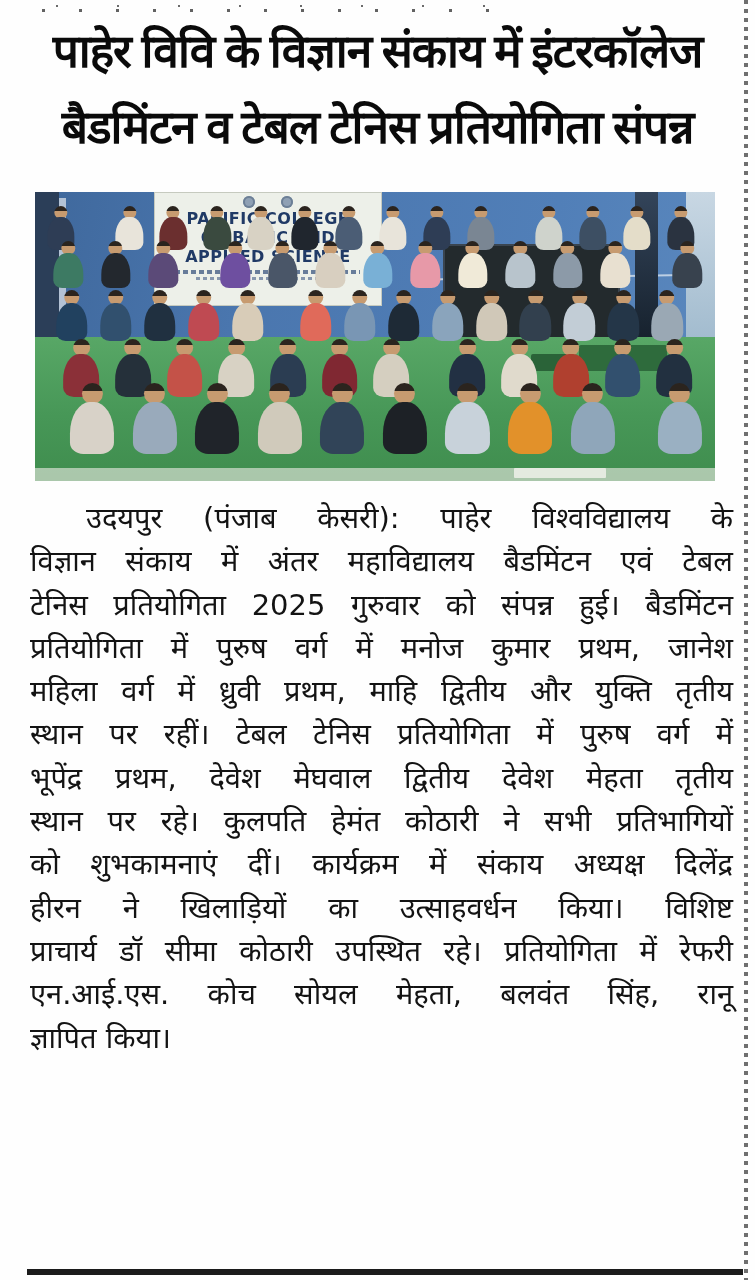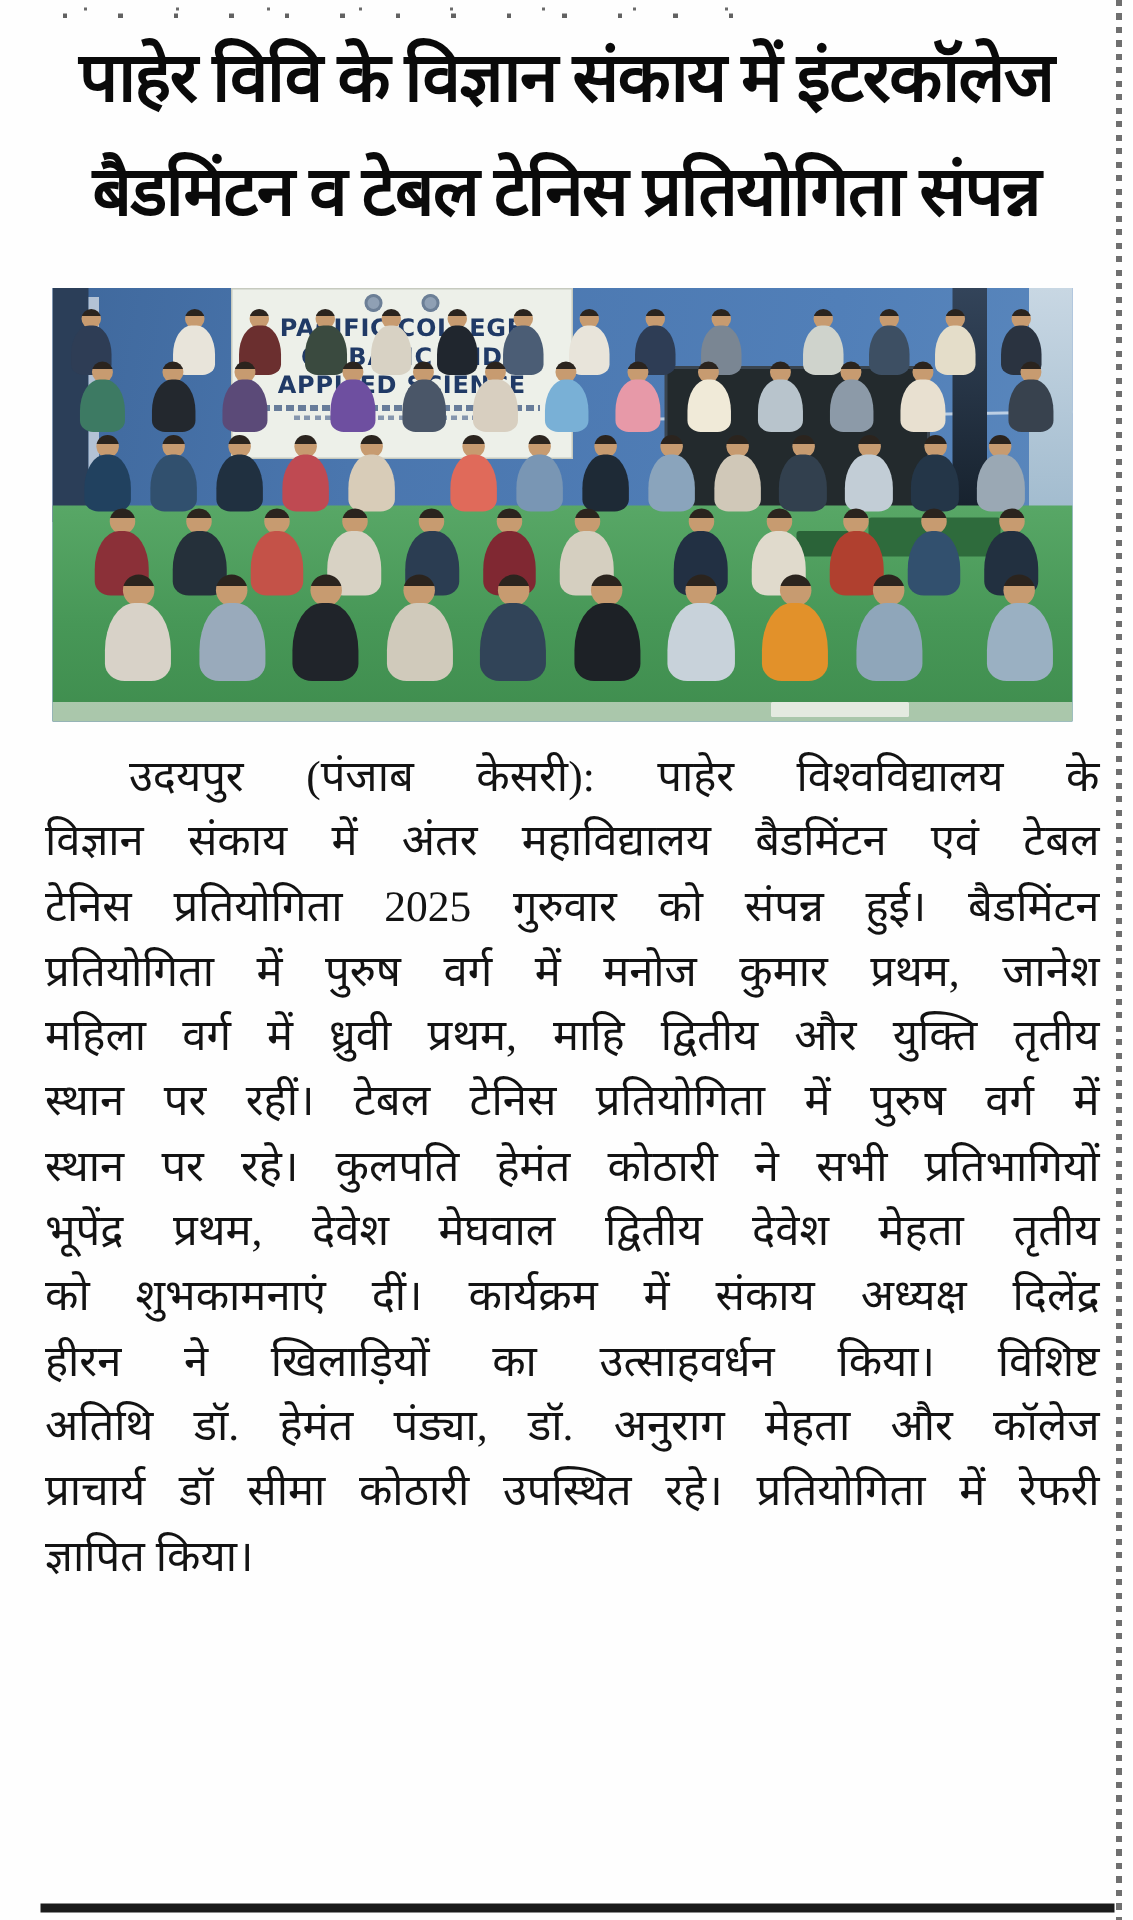--- a/index.html
+++ b/index.html
@@ -51,21 +51,21 @@
   .people{position:absolute;left:0;top:0;right:0;bottom:0;}
   .person{position:absolute;transform:translateX(-50%);display:flex;flex-direction:column;align-items:center;}
   .phead{border-radius:50%;background:linear-gradient(180deg,#2b241e 0 38%,#c79b70 38%);}
   .ptorso{margin-top:-2px;border-radius:45% 45% 30% 30% / 60% 60% 22% 22%;}
   .watermark{position:absolute;left:70.5%;bottom:1.2%;width:13.5%;height:3.2%;
     background:rgba(238,240,233,.85);border-radius:1px;}
 
   
   .article{position:absolute;left:30px;right:22px;top:497px;font-size:29px;line-height:43.3px;
     color:#131313;}
-  .article-line{text-align:justify;text-align-last:justify;height:43.3px;white-space:nowrap;font-family:Liberation Serif, serif;}
+  .article-line{text-align:justify;text-align-last:justify;height:43.3px;white-space:nowrap;}
   .article-line.first{text-indent:56px;}
   .article-line.last{text-align-last:left;}
 
   
   .bottom-rule{position:absolute;left:27px;width:716px;top:1269px;height:6px;background:#1b1b1b;}
   .col-divider{position:absolute;left:744px;top:0;bottom:0;width:4px;
     background:repeating-linear-gradient(180deg,#6f6f6f 0 4px,transparent 4px 9px);}
 </style>
 </head>
 <body>
@@ -358,25 +358,25 @@
     <div class="watermark"></div>
   </div>
 
   <div class="article" id="article">
       <div class="article-line first">उदयपुर (पंजाब केसरी): पाहेर विश्वविद्यालय के</div>
       <div class="article-line">विज्ञान संकाय में अंतर महाविद्यालय बैडमिंटन एवं टेबल</div>
       <div class="article-line">टेनिस प्रतियोगिता 2025 गुरुवार को संपन्न हुई। बैडमिंटन</div>
       <div class="article-line">प्रतियोगिता में पुरुष वर्ग में मनोज कुमार प्रथम, जानेश</div>
       <div class="article-line">महिला वर्ग में ध्रुवी प्रथम, माहि द्वितीय और युक्ति तृतीय</div>
       <div class="article-line">स्थान पर रहीं। टेबल टेनिस प्रतियोगिता में पुरुष वर्ग में</div>
+      <div class="article-line">भूपेंद्र प्रथम, देवेश मेघवाल द्वितीय देवेश मेहता तृतीय</div>
       <div class="article-line">स्थान पर रहे। कुलपति हेमंत कोठारी ने सभी प्रतिभागियों</div>
-      <div class="article-line">भूपेंद्र प्रथम, देवेश मेघवाल द्वितीय देवेश मेहता तृतीय</div>
       <div class="article-line">को शुभकामनाएं दीं। कार्यक्रम में संकाय अध्यक्ष दिलेंद्र</div>
       <div class="article-line">हीरन ने खिलाड़ियों का उत्साहवर्धन किया। विशिष्ट</div>
-      <div class="article-line">अतिथि डॉ. हेमंत पंड्या, डॉ. अनुराग मेहता और कॉलेज</div>
       <div class="article-line">प्राचार्य डॉ सीमा कोठारी उपस्थित रहे। प्रतियोगिता में रेफरी</div>
+      <div class="article-line">एन.आई.एस. कोच सोयल मेहता, बलवंत सिंह, रानू</div>
       <div class="article-line last">ज्ञापित किया।</div>
     </div>
 
   <div class="bottom-rule"></div>
   <div class="col-divider"></div>
 
 </div>
 
 </body></html>

